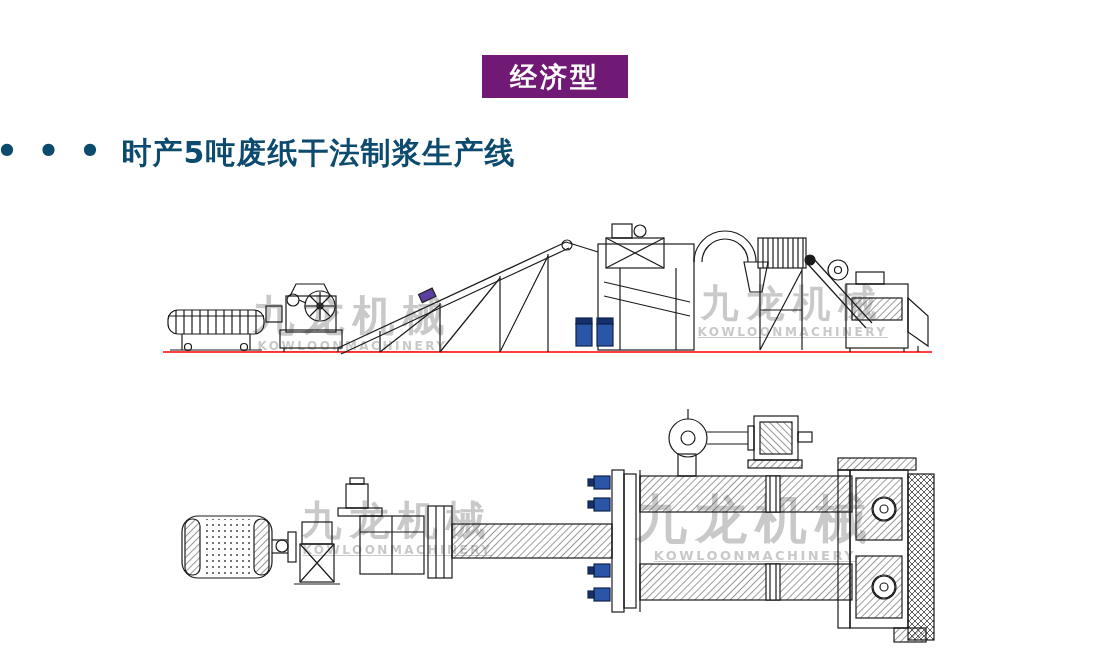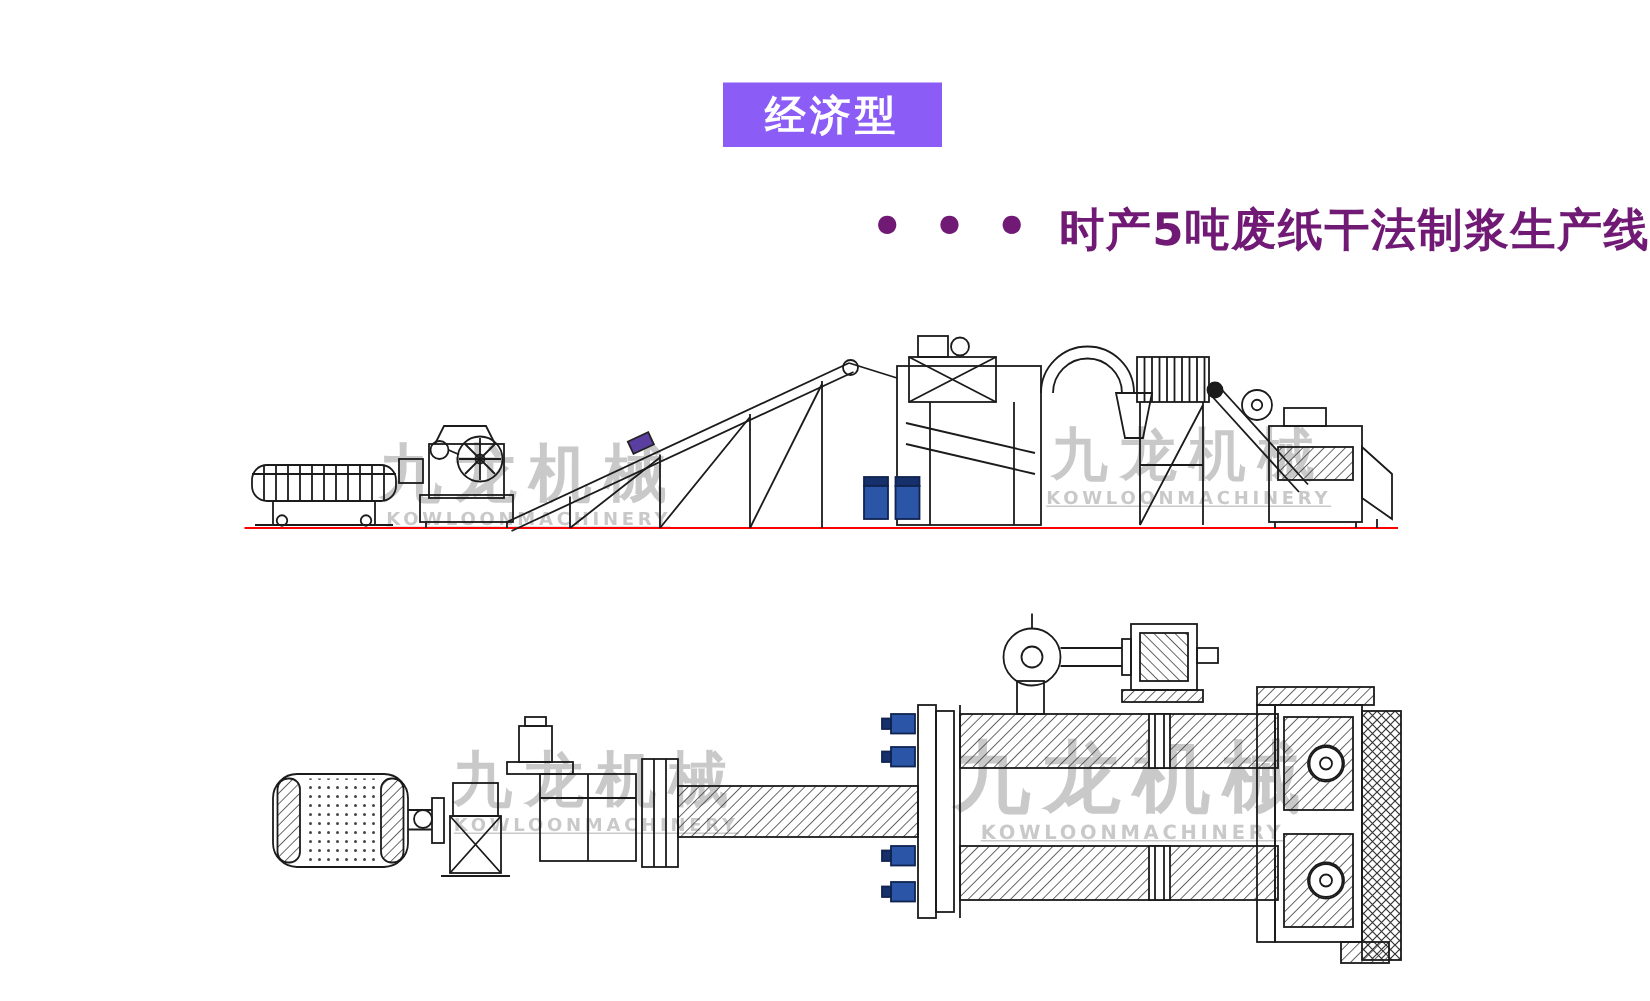--- a/index.html
+++ b/index.html
@@ -2,27 +2,27 @@
 <html><head>
 <meta charset="utf-8">
 <style>
   html,body { margin:0; padding:0; background:#ffffff; }
   .page {
     position:relative; width:1100px; height:667px; background:#ffffff;
     overflow:hidden; font-family:"DejaVu Sans","Liberation Sans",sans-serif;
   }
   .badge {
     position:absolute; left:482px; top:55px; width:146px; height:43px;
-    background:#8b5cf6; color:#ffffff; z-index:3;
+    background:#701a75; color:#ffffff; z-index:3;
     display:flex; align-items:center; justify-content:center;
     font-size:27px; font-weight:bold; letter-spacing:3px;
   }
   .title-row {
-    position:absolute; top:133px; left:0; width:1100px; text-align:right;
-    color:#701a75; font-weight:bold; z-index:3; white-space:nowrap;
+    position:absolute; top:133px; left:0; width:1100px; text-align:left;
+    color:#0c4a6e; font-weight:bold; z-index:3; white-space:nowrap;
   }
   .bullets { font-size:16px; letter-spacing:11px; vertical-align:4px; margin-right:8px; }
   .title-text { font-size:30px; letter-spacing:1px; vertical-align:middle; }
   .watermark {
     position:absolute; z-index:1; color:#c9c9c9; text-align:center;
     pointer-events:none; user-select:none;
   }
   .watermark .cn { display:block; font-weight:bold; line-height:1.12; letter-spacing:8px; }
   .watermark .en { display:block; font-weight:bold; letter-spacing:2.5px;text-decoration:underline; }
   .wm-1 { left:235px; top:292px; width:235px; }

